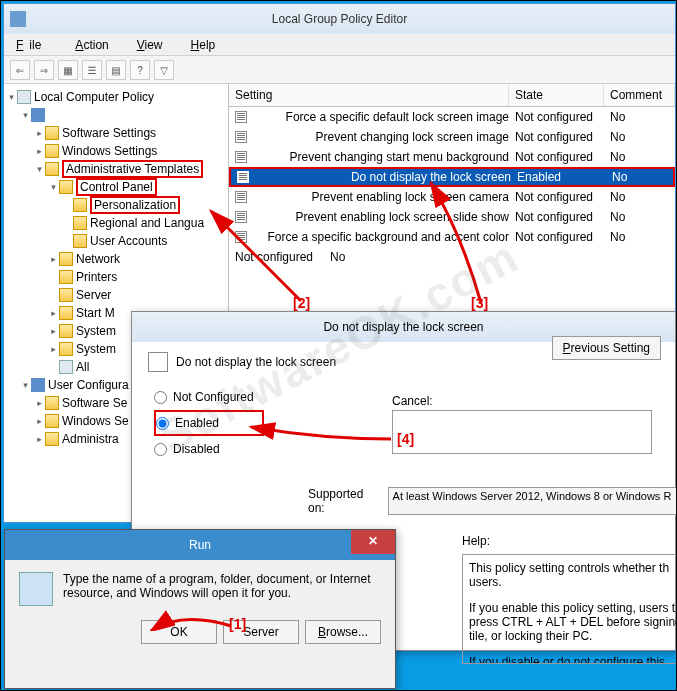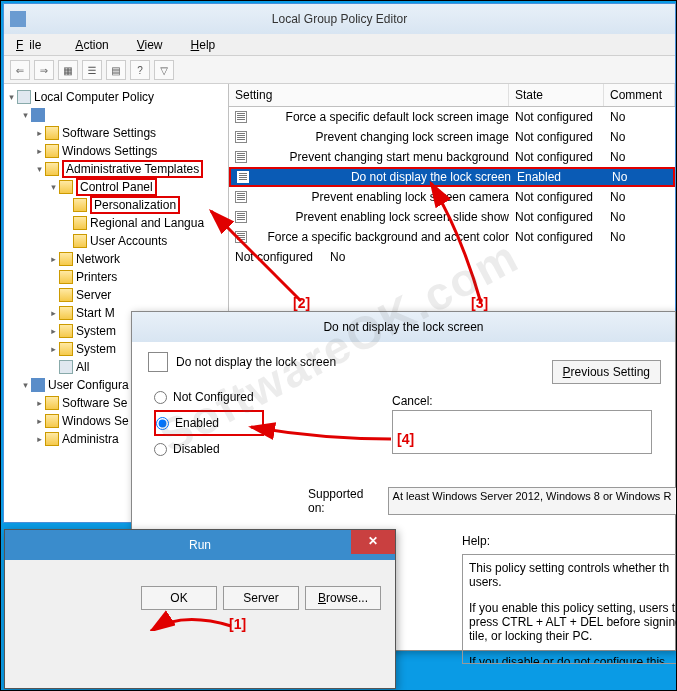--- a/index.html
+++ b/index.html
@@ -44,21 +44,21 @@
 .doticon::after { content: ""; position: absolute; left: 1px; top: 1px; width: 8px; height: 8px; background: repeating-linear-gradient(#777 0 1px, transparent 1px 2px); }
 .lr.sel { background: #0a5bb5; color: #fff; border: 2px solid #e00000; }
 .lr.sel .doticon { border-color: #fff; }
 
 
 .policy-window { position: absolute; top: 310px; left: 130px; width: 545px; height: 340px; background: #fff; border: 1px solid #888; box-shadow: 2px 2px 8px rgba(0,0,0,0.3); }
 .policy-title { height: 30px; background: linear-gradient(#e8f0f8, #d8e5f2); display: flex; align-items: center; justify-content: center; }
 .policy-body { padding: 10px 16px; }
 .policy-heading { display: flex; align-items: center; gap: 8px; margin-bottom: 12px; }
 .phead-icon { width: 20px; height: 20px; background: #fff; border: 1px solid #888; }
-.policy-topbtns { position: absolute; right: 14px; top: 48px; display: flex; }
+.policy-topbtns { position: absolute; right: 14px; top: 24px; display: flex; }
 .policy-topbtns .btn { min-width: 90px; }
 .radiogroup { margin: 8px 0 0 6px; }
 .radiorow { display: flex; align-items: center; height: 26px; }
 .radiorow input { margin-right: 6px; }
 .comment-area { position: absolute; left: 260px; top: 82px; }
 .textarea { width: 260px; height: 44px; border: 1px solid #999; margin-top: 2px; background: #fff; }
 .supported { position: absolute; left: 176px; top: 175px; display: flex; align-items: flex-start; gap: 8px; }
 .sup-box { width: 330px; height: 28px; border: 1px solid #999; background: #f5f5f5; padding: 2px 4px; font-size: 11px; }
 .help-area { position: absolute; left: 330px; top: 222px; width: 250px; }
 .help-box { border: 1px solid #999; height: 110px; margin-top: 6px; padding: 6px; font-size: 11px; overflow: hidden; }
@@ -349,20 +349,24 @@
     </div>
   </div>
 </div>
 
 <div class="run-window">
   <div class="run-title">
     <span>Run</span>
     <span class="run-close">✕</span>
   </div>
   <div class="run-body">
+    <div class="run-desc-row">
+      <div class="run-icon"></div>
+      <div style="flex:1">Type the name of a program, folder, document, or Internet resource, and Windows will open it for you.</div>
+    </div>
     <div class="run-buttons">
       <button class="btn">OK</button>
       <button class="btn">Server</button>
       <button class="btn"><u>B</u>rowse...</button>
     </div>
   </div>
 </div>
 
 <svg class="arrow" style="left:140px; top:560px;" width="140" height="70">
   <defs>

